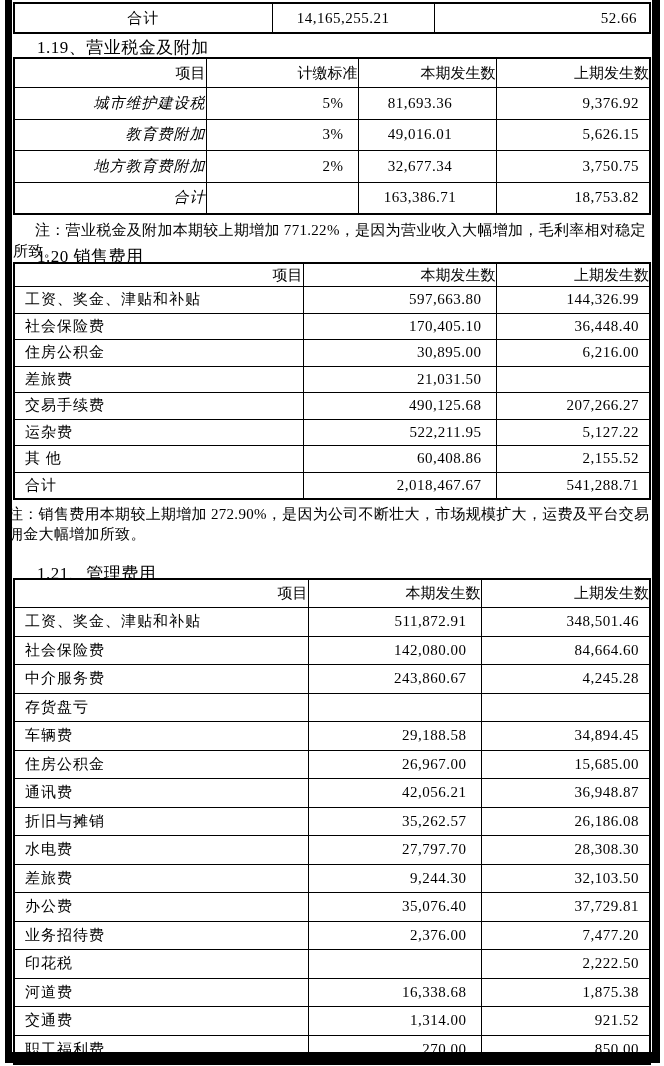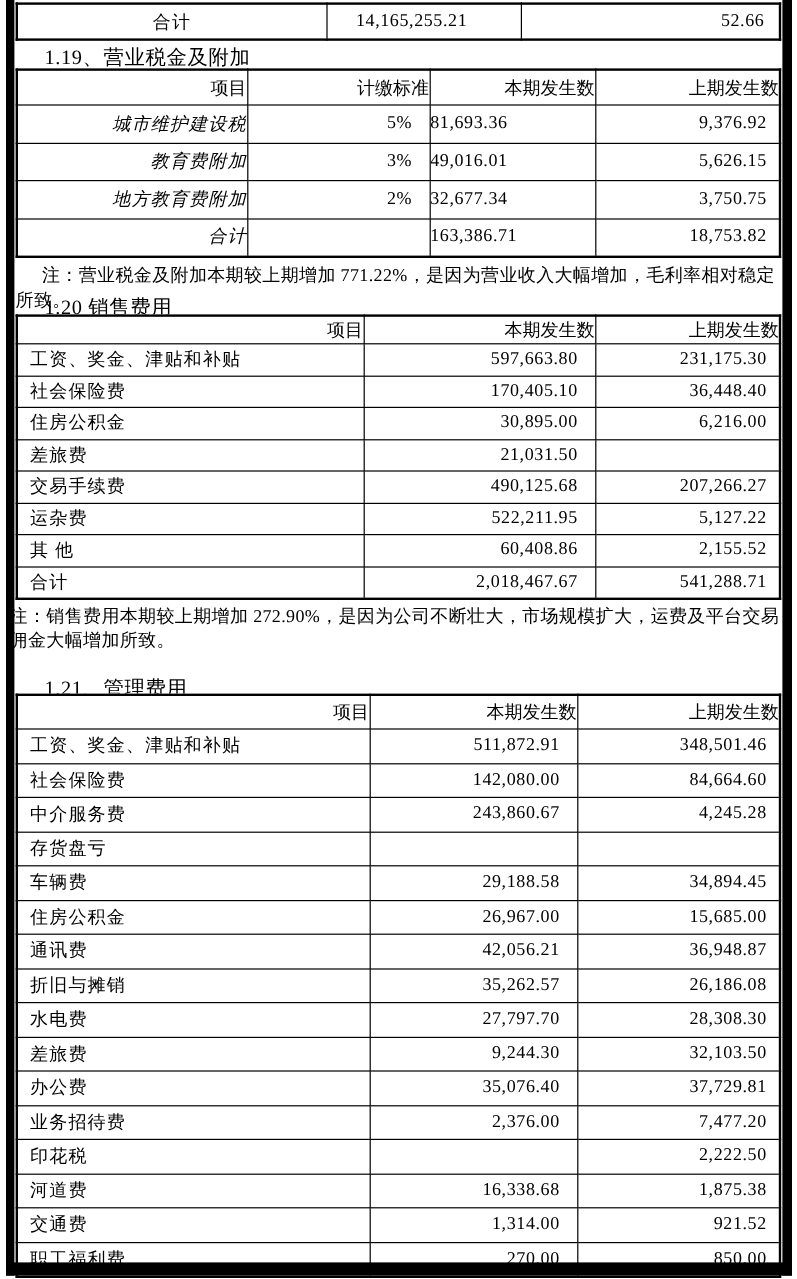--- a/index.html
+++ b/index.html
@@ -42,21 +42,21 @@
   .t-carry td.c2{text-align:right;padding-right:12px;}
 
   .heading{font-size:17px;letter-spacing:0.5px;white-space:pre;margin-left:29px;}
 
   
   .t119{width:636px;}
   .t119 th{height:28px;}
   .t119 td{height:30.5px;}
   .t119 td.c0{text-align:right;padding-left:10px;letter-spacing:1px;font-style:italic;}
   .t119 td.c1{text-align:right;padding-right:14px;}
-  .t119 td.c2{text-align:left;padding-right:14px;}
+  .t119 td.c2{text-align:center;padding-right:14px;}
   .t119 td.c3{text-align:right;padding-right:10px;}
 
   .note{line-height:21px;letter-spacing:0.3px;}
   .note-indent{text-indent:22px;}
 
   
   .t120{width:636px;}
   .t120 th{height:22px;}
   .t120 td{height:25.5px;}
   .t120 td.c0{text-align:left;padding-left:10px;letter-spacing:1px;}
@@ -148,21 +148,21 @@
     <tr>
       <th>项目</th>
       <th>本期发生数</th>
       <th>上期发生数</th>
     </tr>
   </thead>
   <tbody>
       <tr>
         <td class="c0">工资、奖金、津贴和补贴</td>
         <td class="c1">597,663.80</td>
-        <td class="c2">231,175.30</td>
+        <td class="c2">144,326.99</td>
       </tr>
       <tr>
         <td class="c0">社会保险费</td>
         <td class="c1">170,405.10</td>
         <td class="c2">36,448.40</td>
       </tr>
       <tr>
         <td class="c0">住房公积金</td>
         <td class="c1">30,895.00</td>
         <td class="c2">6,216.00</td>

